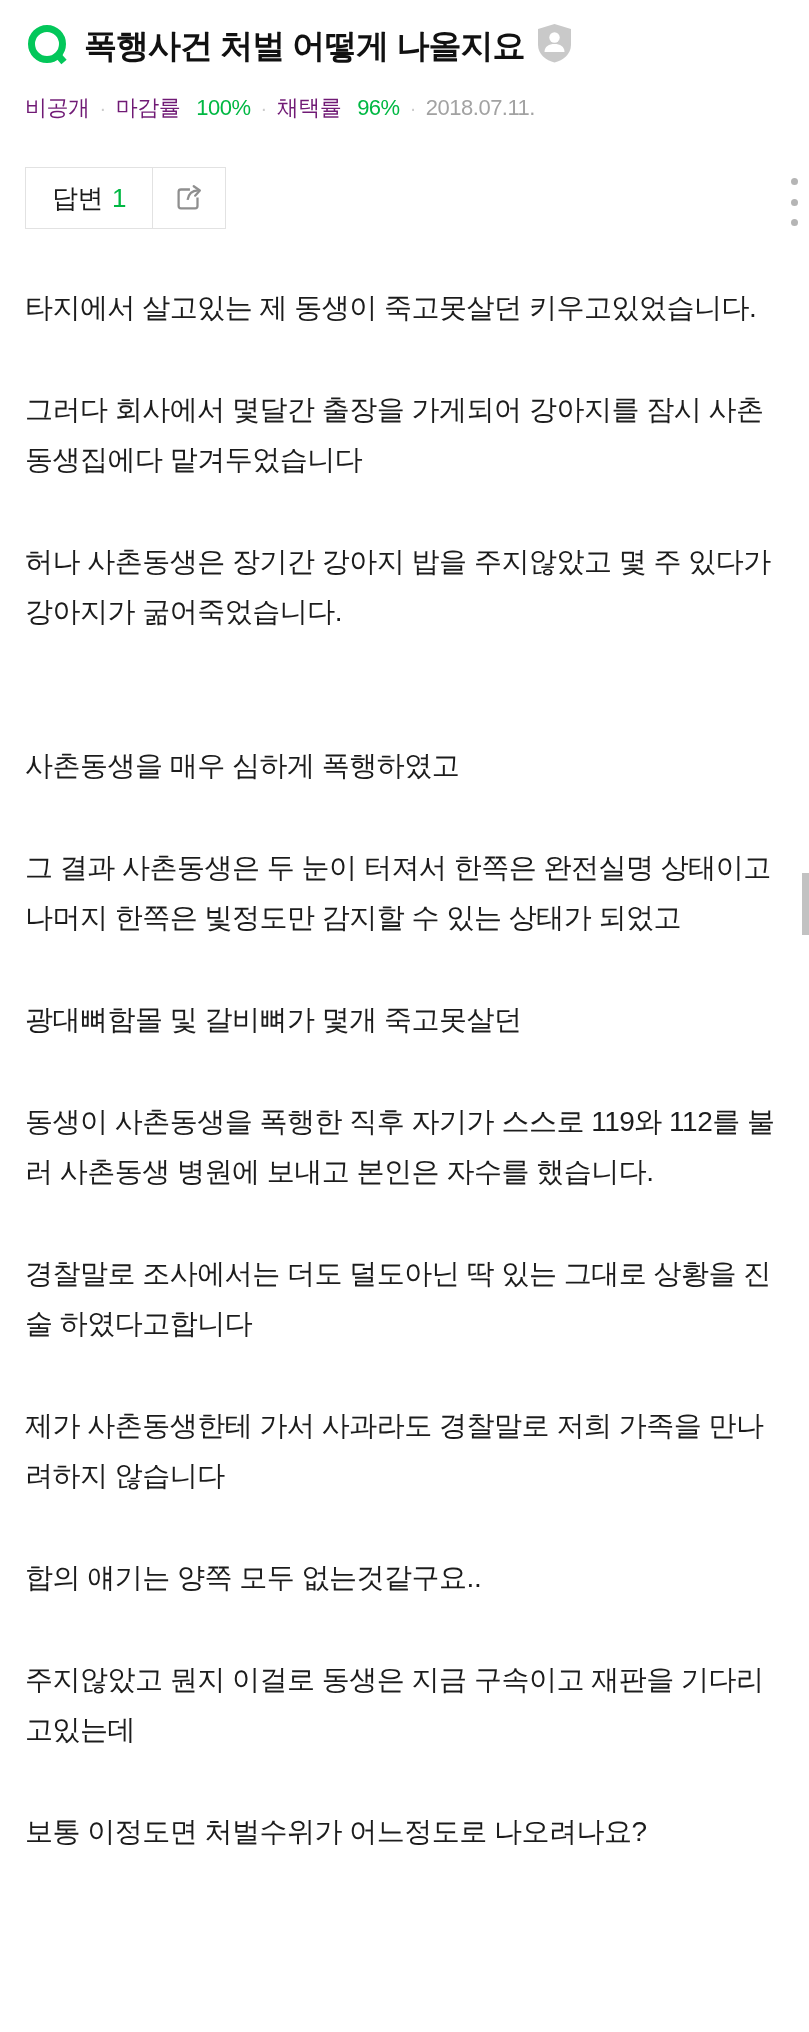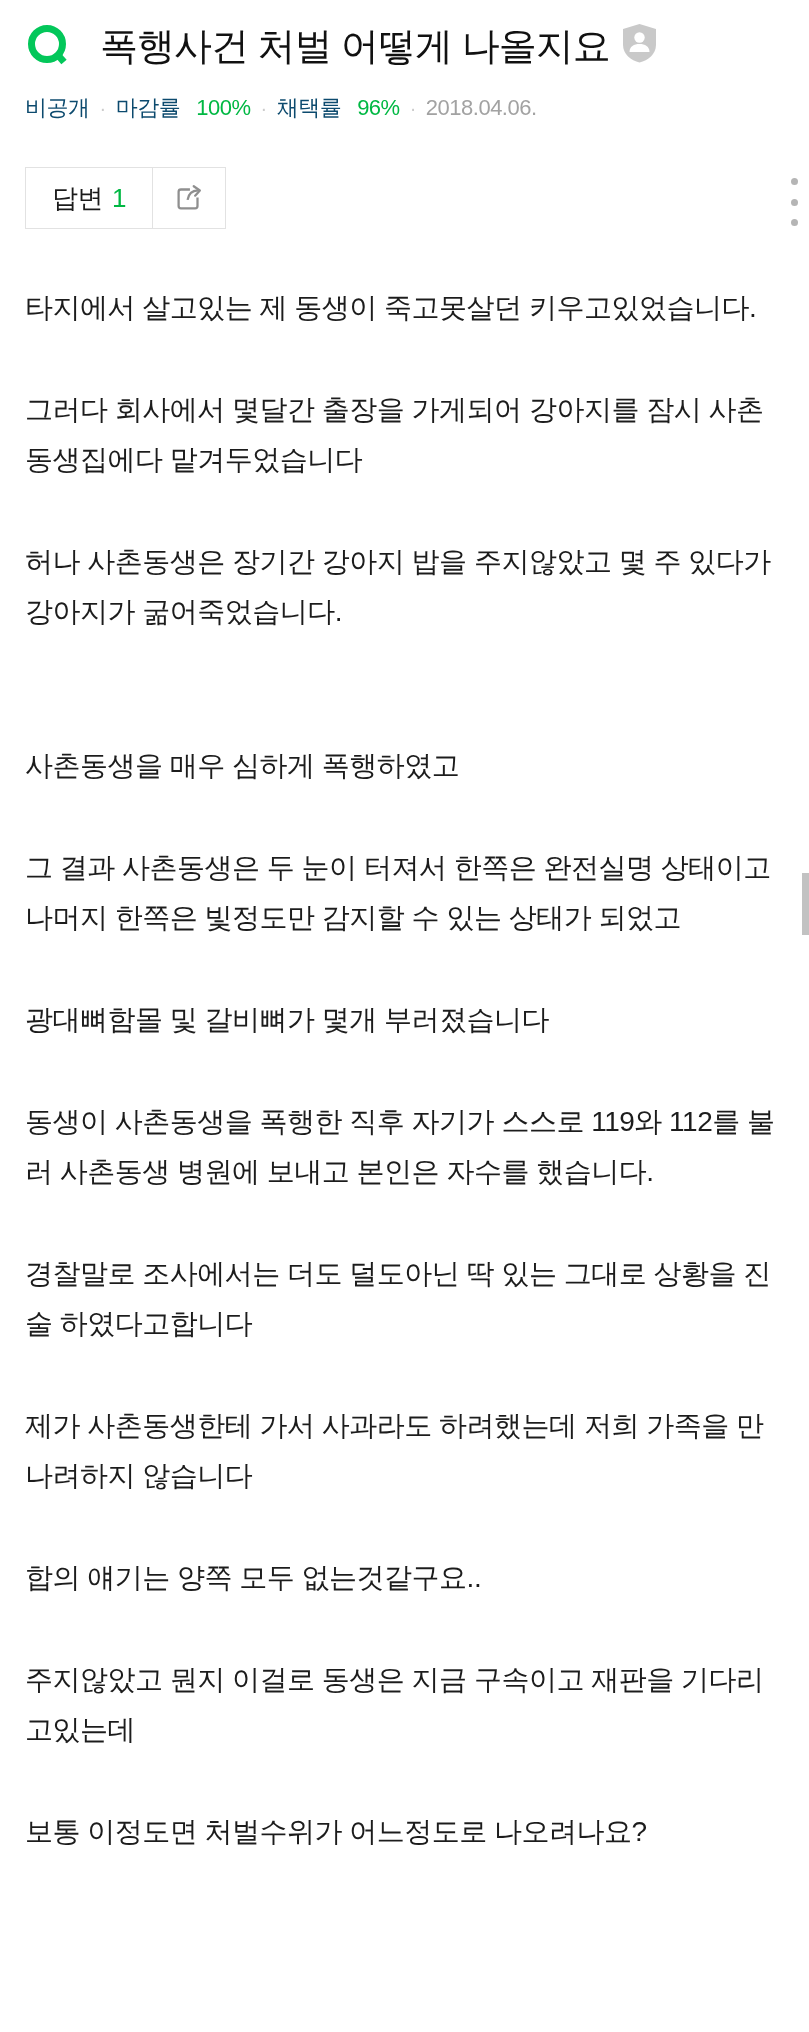--- a/index.html
+++ b/index.html
@@ -14,40 +14,40 @@
   }
   .page { width: 100%; height: 100%; position: relative; }
 
   
   .header { padding: 23px 25px 0 25px; position: relative; }
 
   .title-row { display: flex; align-items: center; }
   .q-icon { width: 46px; height: 46px; flex: 0 0 auto; display: inline-flex; }
   .q-icon svg { width: 46px; height: 46px; }
   .title {
-    font-size: 38px;
-    font-weight: 400;
+    font-size: 33px;
+    font-weight: 700;
     color: #111111;
     letter-spacing: -1px;
-    margin-left: 29px;
+    margin-left: 13px;
     line-height: 46px;
     white-space: nowrap;
   }
   .badge { width: 37px; height: 40px; margin-left: 11px; margin-top: -6px; display: inline-flex; }
   .badge svg { width: 37px; height: 40px; }
 
   .meta-row {
     margin-top: 26px;
     display: flex;
     align-items: center;
     font-size: 22px;
     letter-spacing: -0.5px;
     line-height: 26px;
   }
-  .meta-label { color: #0c4a6e; }
+  .meta-label { color: #701a75; }
   .meta-value { font-style: normal; font-weight: 400; margin-left: 16px; }
   .meta-sep { color: #cccccc; margin: 0 10px; font-size: 20px; }
   .meta-date { color: #a2a2a2; }
   .meta-pair { display: inline-flex; align-items: center; }
 
   .actions-row { margin-top: 46px; display: flex; }
   .btn-group { display: flex; border: 1px solid #e2e2e2; background: #86efac; }
   .btn {
     height: 60px;
     display: flex;
@@ -143,21 +143,21 @@
       <span class="meta-pair">
         <span class="meta-label">마감률</span>
         <em class="meta-value" style="color: rgb(0, 184, 67);">100%</em>
       </span>
       <span class="meta-sep">·</span>
       <span class="meta-pair">
         <span class="meta-label">채택률</span>
         <em class="meta-value" style="color: rgb(0, 184, 67);">96%</em>
       </span>
       <span class="meta-sep">·</span>
-      <span class="meta-date">2018.04.06.</span>
+      <span class="meta-date">2018.07.11.</span>
     </div>
 
     <div class="actions-row">
       <div class="btn-group">
         <button class="btn btn-answer">
           <span>답변</span>
           <span class="count" style="color: rgb(0, 184, 67);">1</span>
         </button>
         <button class="btn btn-share">
           <span style="display:inline-flex;">
@@ -177,24 +177,24 @@
       <i></i>
     </button>
   </header>
 
   <main class="content">
     <p>타지에서 살고있는 제 동생이 죽고못살던 키우고있었습니다.</p>
     <p>그러다 회사에서 몇달간 출장을 가게되어 강아지를 잠시 사촌동생집에다 맡겨두었습니다</p>
     <p class="gap-xl">허나 사촌동생은 장기간 강아지 밥을 주지않았고 몇 주 있다가 강아지가 굶어죽었습니다.</p>
     <p>사촌동생을 매우 심하게 폭행하였고</p>
     <p>그 결과 사촌동생은 두 눈이 터져서 한쪽은 완전실명 상태이고 나머지 한쪽은 빛정도만 감지할 수 있는 상태가 되었고</p>
-    <p>광대뼈함몰 및 갈비뼈가 몇개 부러졌습니다</p>
+    <p>광대뼈함몰 및 갈비뼈가 몇개 죽고못살던</p>
     <p>동생이 사촌동생을 폭행한 직후 자기가 스스로 119와 112를 불러 사촌동생 병원에 보내고 본인은 자수를 했습니다.</p>
     <p>경찰말로 조사에서는 더도 덜도아닌 딱 있는 그대로 상황을 진술 하였다고합니다</p>
-    <p>제가 사촌동생한테 가서 사과라도 하려했는데 저희 가족을 만나려하지 않습니다</p>
+    <p>제가 사촌동생한테 가서 사과라도 경찰말로 저희 가족을 만나려하지 않습니다</p>
     <p>합의 얘기는 양쪽 모두 없는것같구요..</p>
     <p>주지않았고 뭔지 이걸로 동생은 지금 구속이고 재판을 기다리고있는데</p>
     <p>보통 이정도면 처벌수위가 어느정도로 나오려나요?</p>
   </main>
 
   <div class="scrollbar-thumb"></div>
 
 </div>
 
 </body></html>

